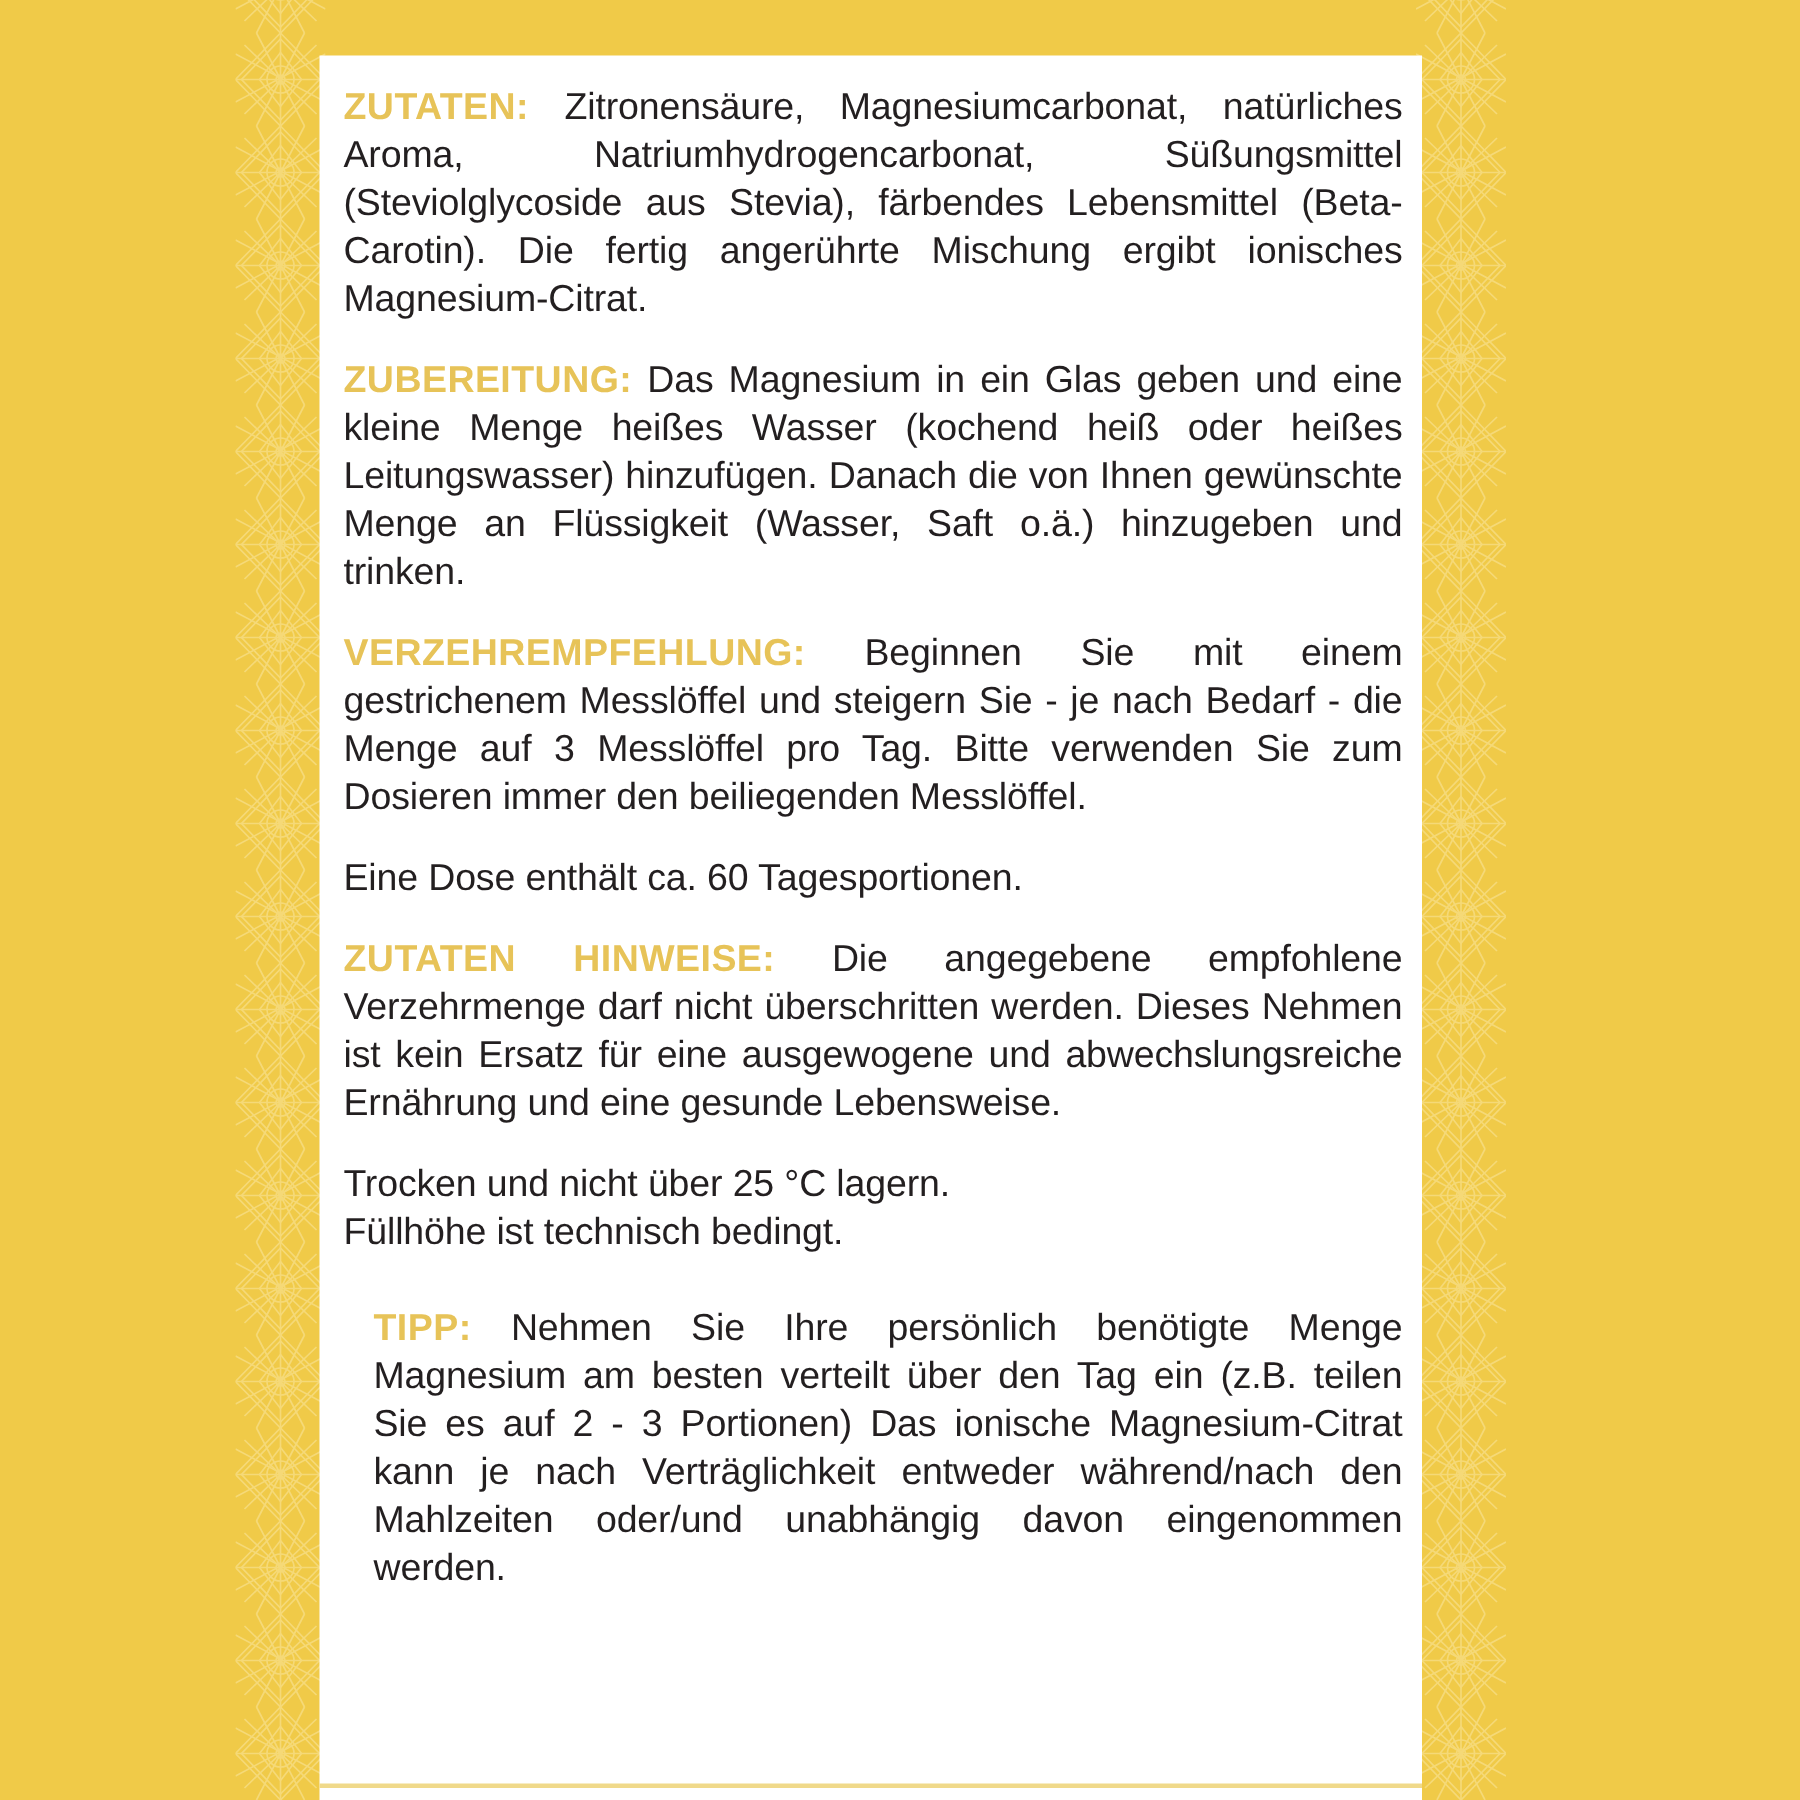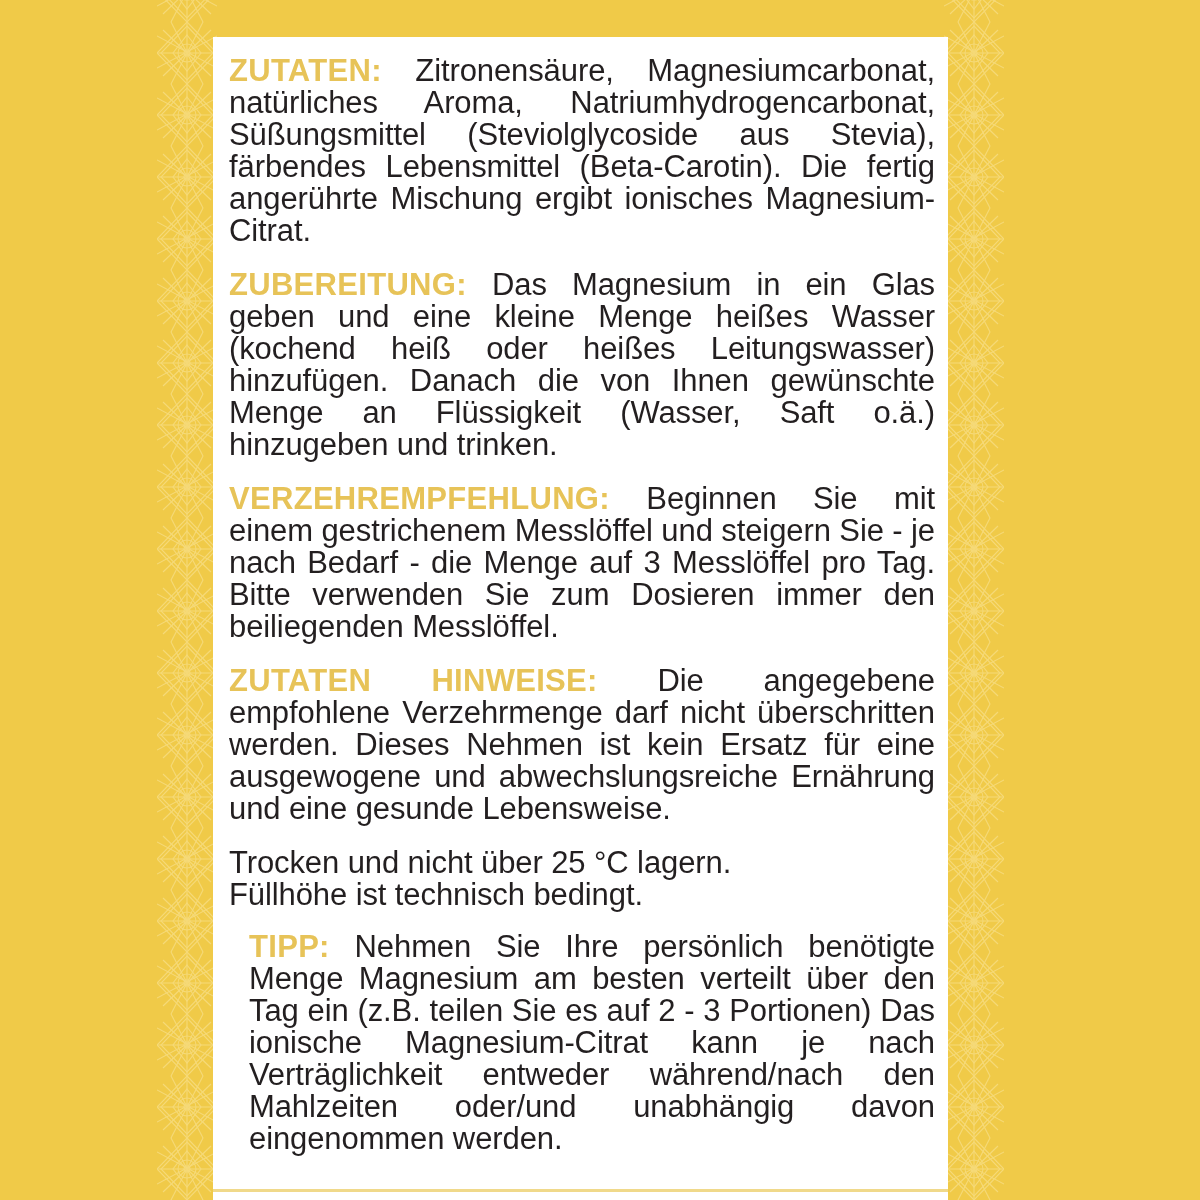--- a/index.html
+++ b/index.html
@@ -47,30 +47,30 @@
     padding: 18px 14px 0 16px;
   }
 
   .panel-inner {
     width: 706px;
   }
 
   
   .para {
     margin: 0 0 22px 0;
-    font-size: 31px;
+    font-size: 25px;
     line-height: 32px;
     color: #231f20;
     text-align: justify;
     text-justify: inter-word;
     letter-spacing: -0.1px;
     font-weight: 400;
   }
   .para.tight {
-    margin-bottom: 20px;
+    margin-bottom: 32px;
   }
   .para.last {
     margin-bottom: 0;
     margin-left: 20px;
   }
   .para.nojust {
     text-align: left;
   }
 
   .heading {
@@ -171,20 +171,21 @@
 
   <div id="panel">
     <div class="panel-inner">
 
       <p class="para"><span class="heading">ZUTATEN:</span><span> Zitronensäure, Magnesiumcarbonat, natürliches Aroma, Natriumhydrogencarbonat, Süßungsmittel (Steviolglycoside aus Stevia), färbendes Lebensmittel (Beta-Carotin). Die fertig angerührte Mischung ergibt ionisches Magnesium-Citrat.</span></p>
 
       <p class="para"><span class="heading">ZUBEREITUNG:</span><span> Das Magnesium in ein Glas geben und eine kleine Menge heißes Wasser (kochend heiß oder heißes Leitungswasser) hinzufügen. Danach die von Ihnen gewünschte Menge an Flüssigkeit (Wasser, Saft o.ä.) hinzugeben und trinken.</span></p>
 
       <p class="para"><span class="heading">VERZEHREMPFEHLUNG:</span><span> Beginnen Sie mit einem gestrichenem Messlöffel und steigern Sie - je nach Bedarf - die Menge auf 3 Messlöffel pro Tag. Bitte verwenden Sie zum Dosieren immer den beiliegenden Messlöffel.</span></p>
 
+      <p class="para nojust"><span>Eine Dose enthält ca. 60 Tagesportionen.</span></p>
 
       <p class="para"><span class="heading">ZUTATEN HINWEISE:</span><span> Die angegebene empfohlene Verzehrmenge darf nicht überschritten werden. Dieses Nehmen ist kein Ersatz für eine ausgewogene und abwechslungsreiche Ernährung und eine gesunde Lebensweise.</span></p>
 
       <p class="para nojust tight"><span style="white-space:pre-line">Trocken und nicht über 25 °C lagern.
 Füllhöhe ist technisch bedingt.</span></p>
 
 
       <p class="para last"><span class="heading">TIPP:</span><span> Nehmen Sie Ihre persönlich benötigte Menge Magnesium am besten verteilt über den Tag ein (z.B. teilen Sie es auf 2 - 3 Portionen) Das ionische Magnesium-Citrat kann je nach Verträglichkeit entweder während/nach den Mahlzeiten oder/und unabhängig davon eingenommen werden.</span></p>
 
     </div>

